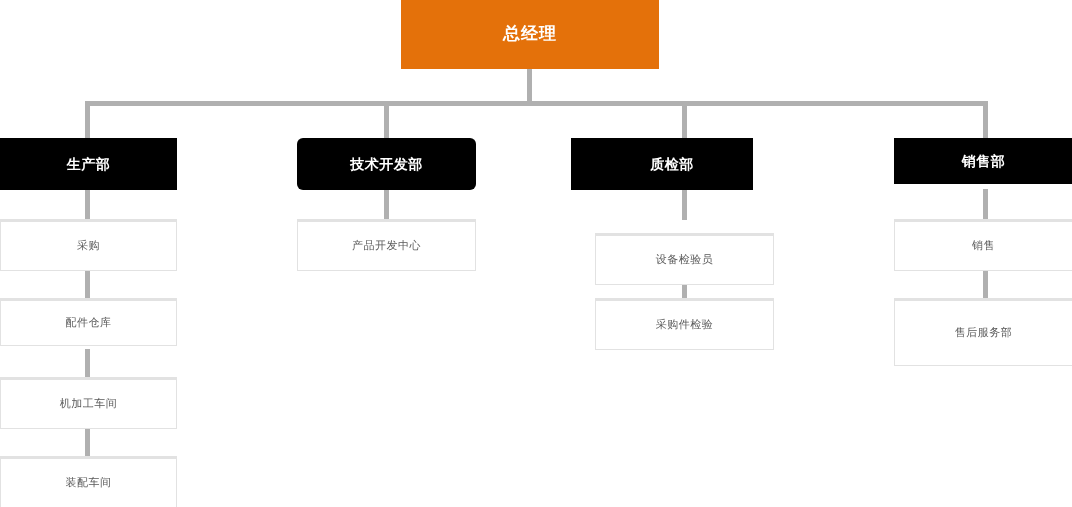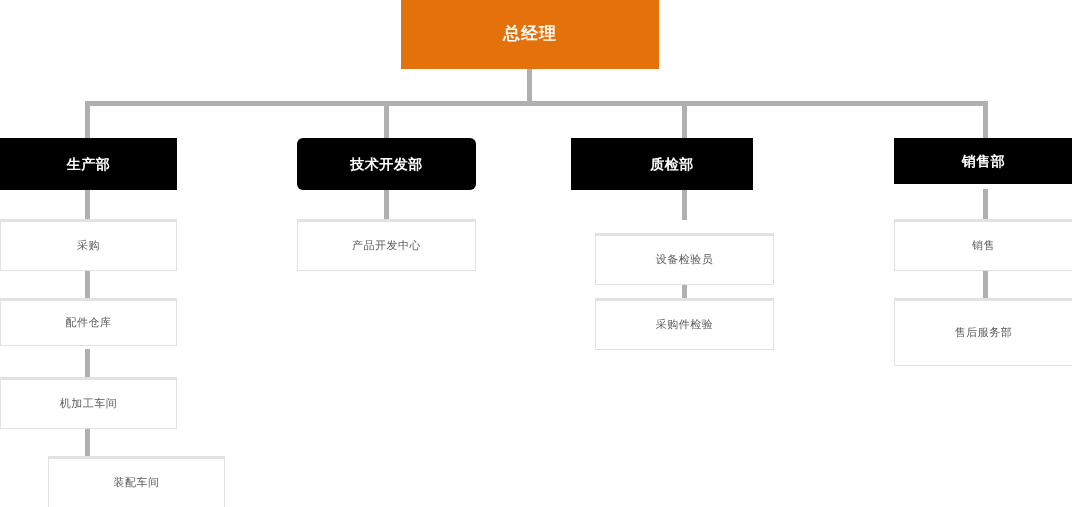--- a/index.html
+++ b/index.html
@@ -99,21 +99,21 @@
   <div class="node root" style="left:401px; top:0px; width:258px; height:69px;">总经理</div>
 
   <div class="node dept" style="left:0px; top:138px; width:177px; height:52px;">生产部</div>
   <div class="node dept" style="left:297px; top:138px; width:179px; height:52px;border-radius:6px;">技术开发部</div>
   <div class="node dept" style="left:571px; top:138px; width:182px; height:52px;padding-left:20px;">质检部</div>
   <div class="node dept" style="left:894px; top:138px; width:179px; height:46px;">销售部</div>
 
   <div class="node unit" style="left:0px; top:219px; width:177px; height:52px;">采购</div>
   <div class="node unit" style="left:0px; top:298px; width:177px; height:48px;">配件仓库</div>
   <div class="node unit" style="left:0px; top:377px; width:177px; height:52px;">机加工车间</div>
-  <div class="node unit" style="left:0px; top:456px; width:177px; height:52px;margin-left:48px;">装配车间</div>
+  <div class="node unit" style="left:0px; top:456px; width:177px; height:52px;">装配车间</div>
 
   <div class="node unit" style="left:297px; top:219px; width:179px; height:52px;">产品开发中心</div>
 
   <div class="node unit" style="left:595px; top:219px; width:179px; height:52px;margin-top:14px;">设备检验员</div>
   <div class="node unit" style="left:595px; top:298px; width:179px; height:52px;">采购件检验</div>
 
   <div class="node unit" style="left:894px; top:219px; width:179px; height:52px;">销售</div>
   <div class="node unit" style="left:894px; top:298px; width:179px; height:68px;">售后服务部</div>
 
 </div>

